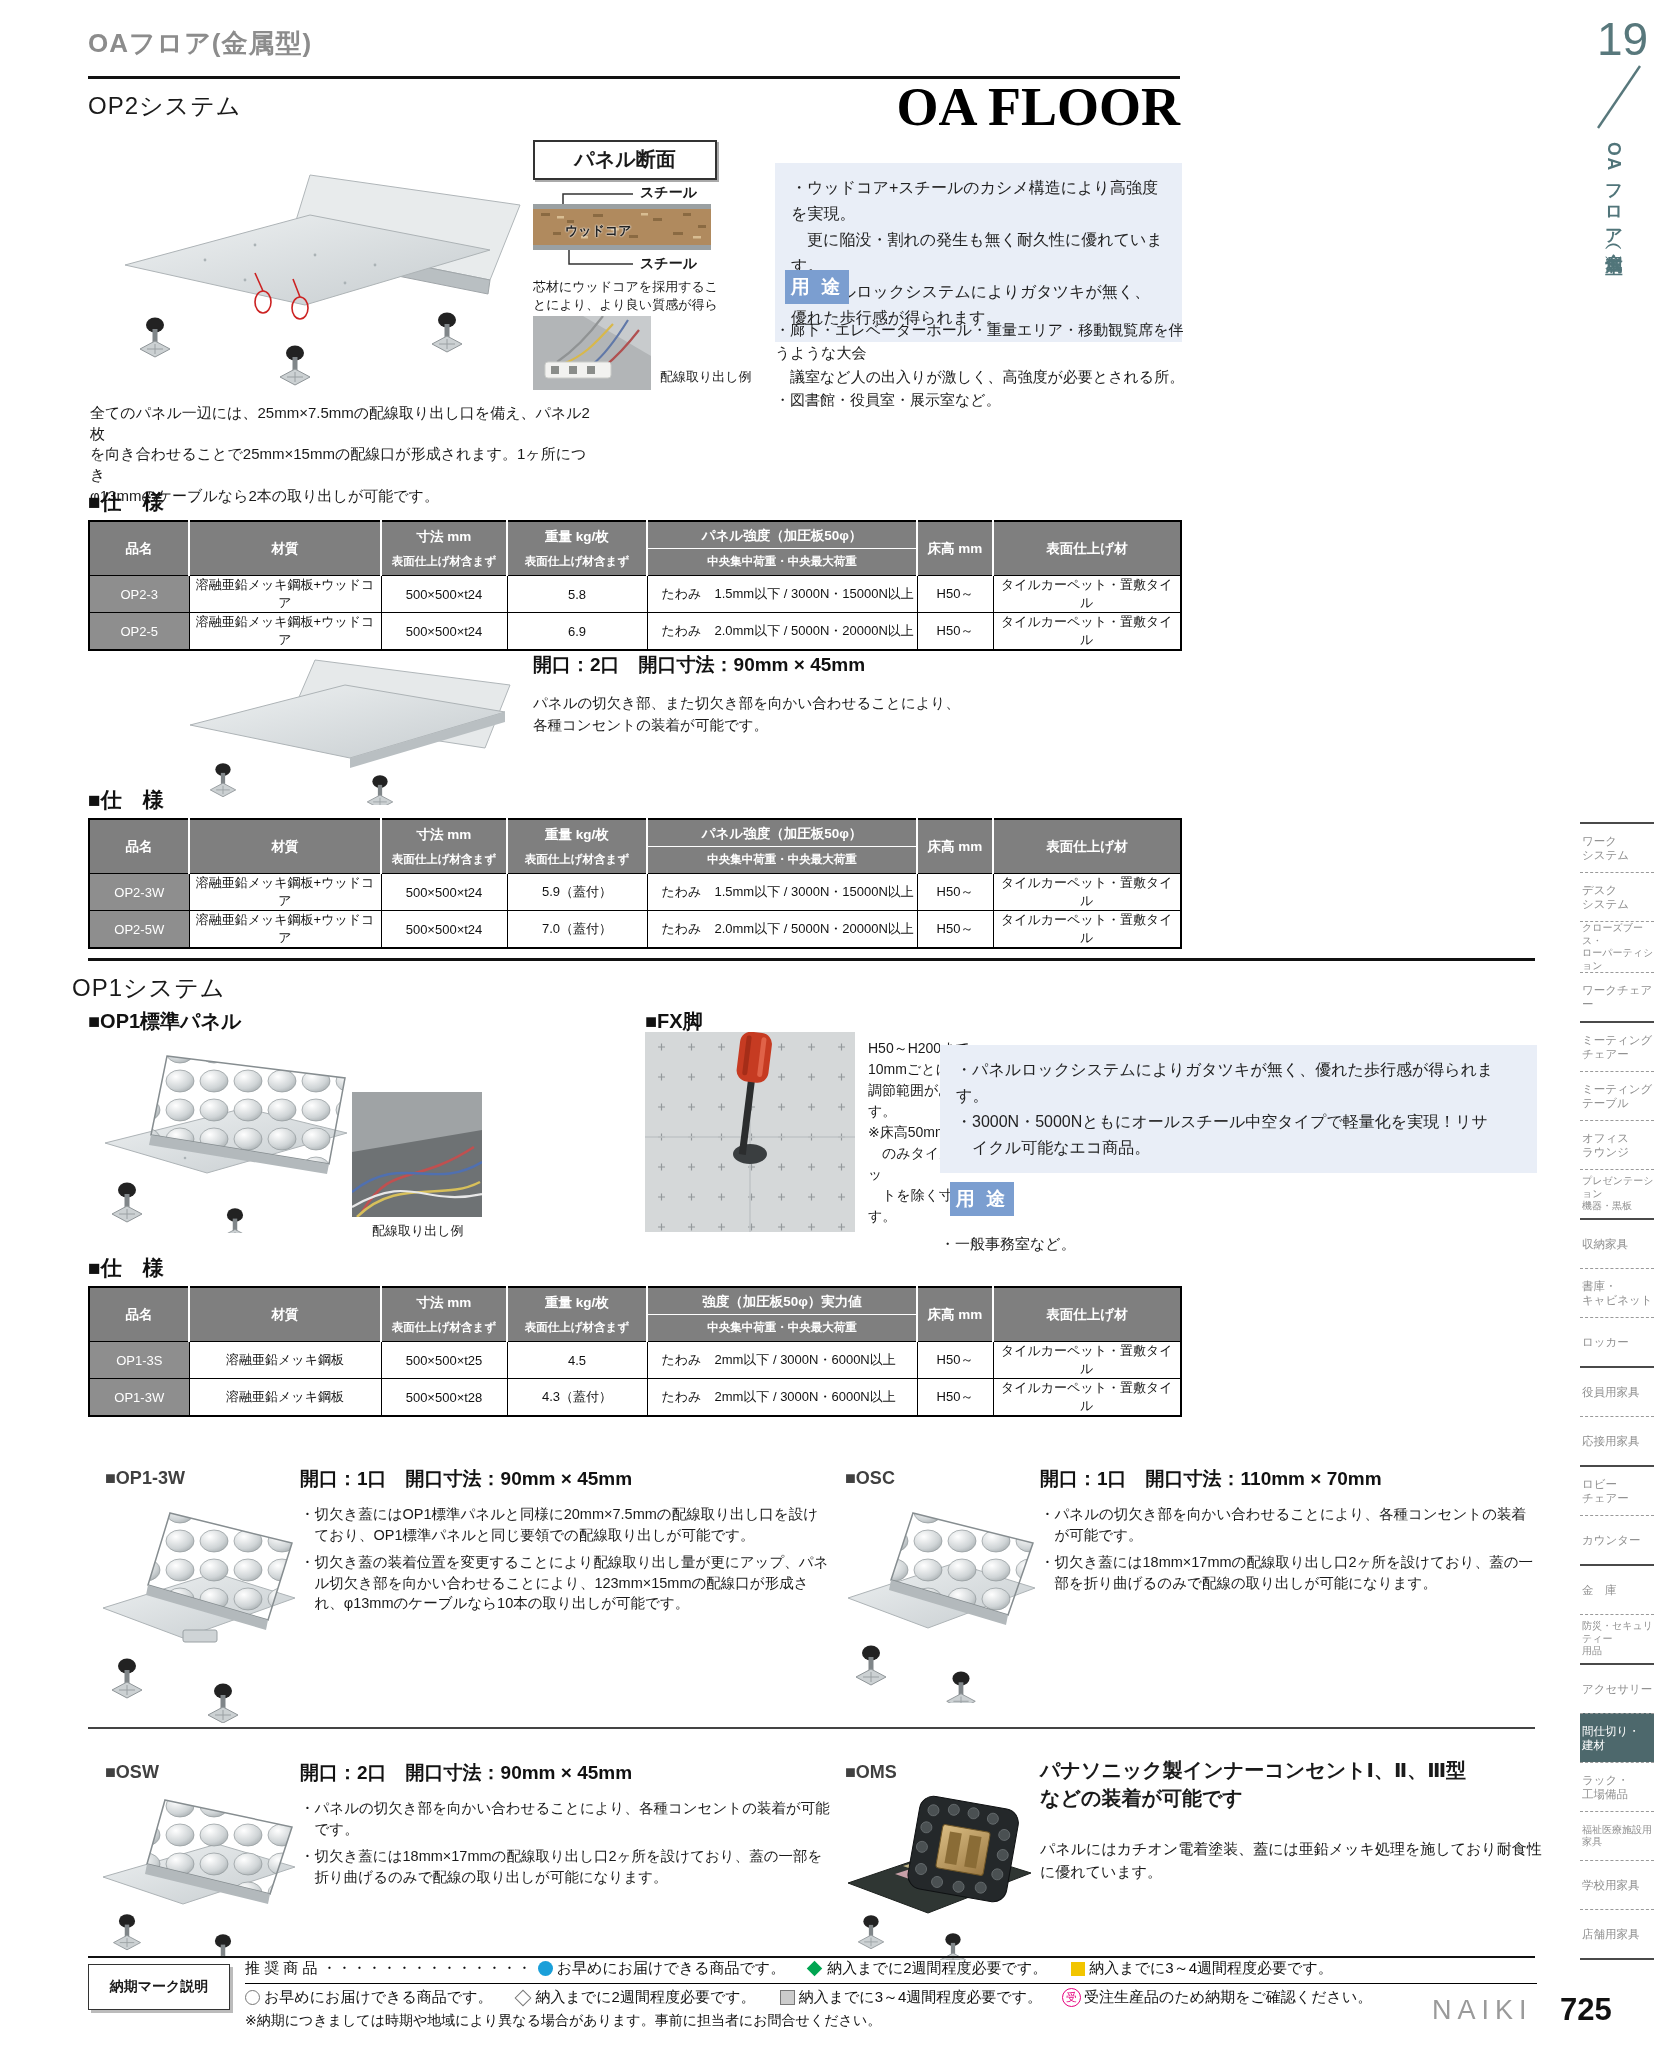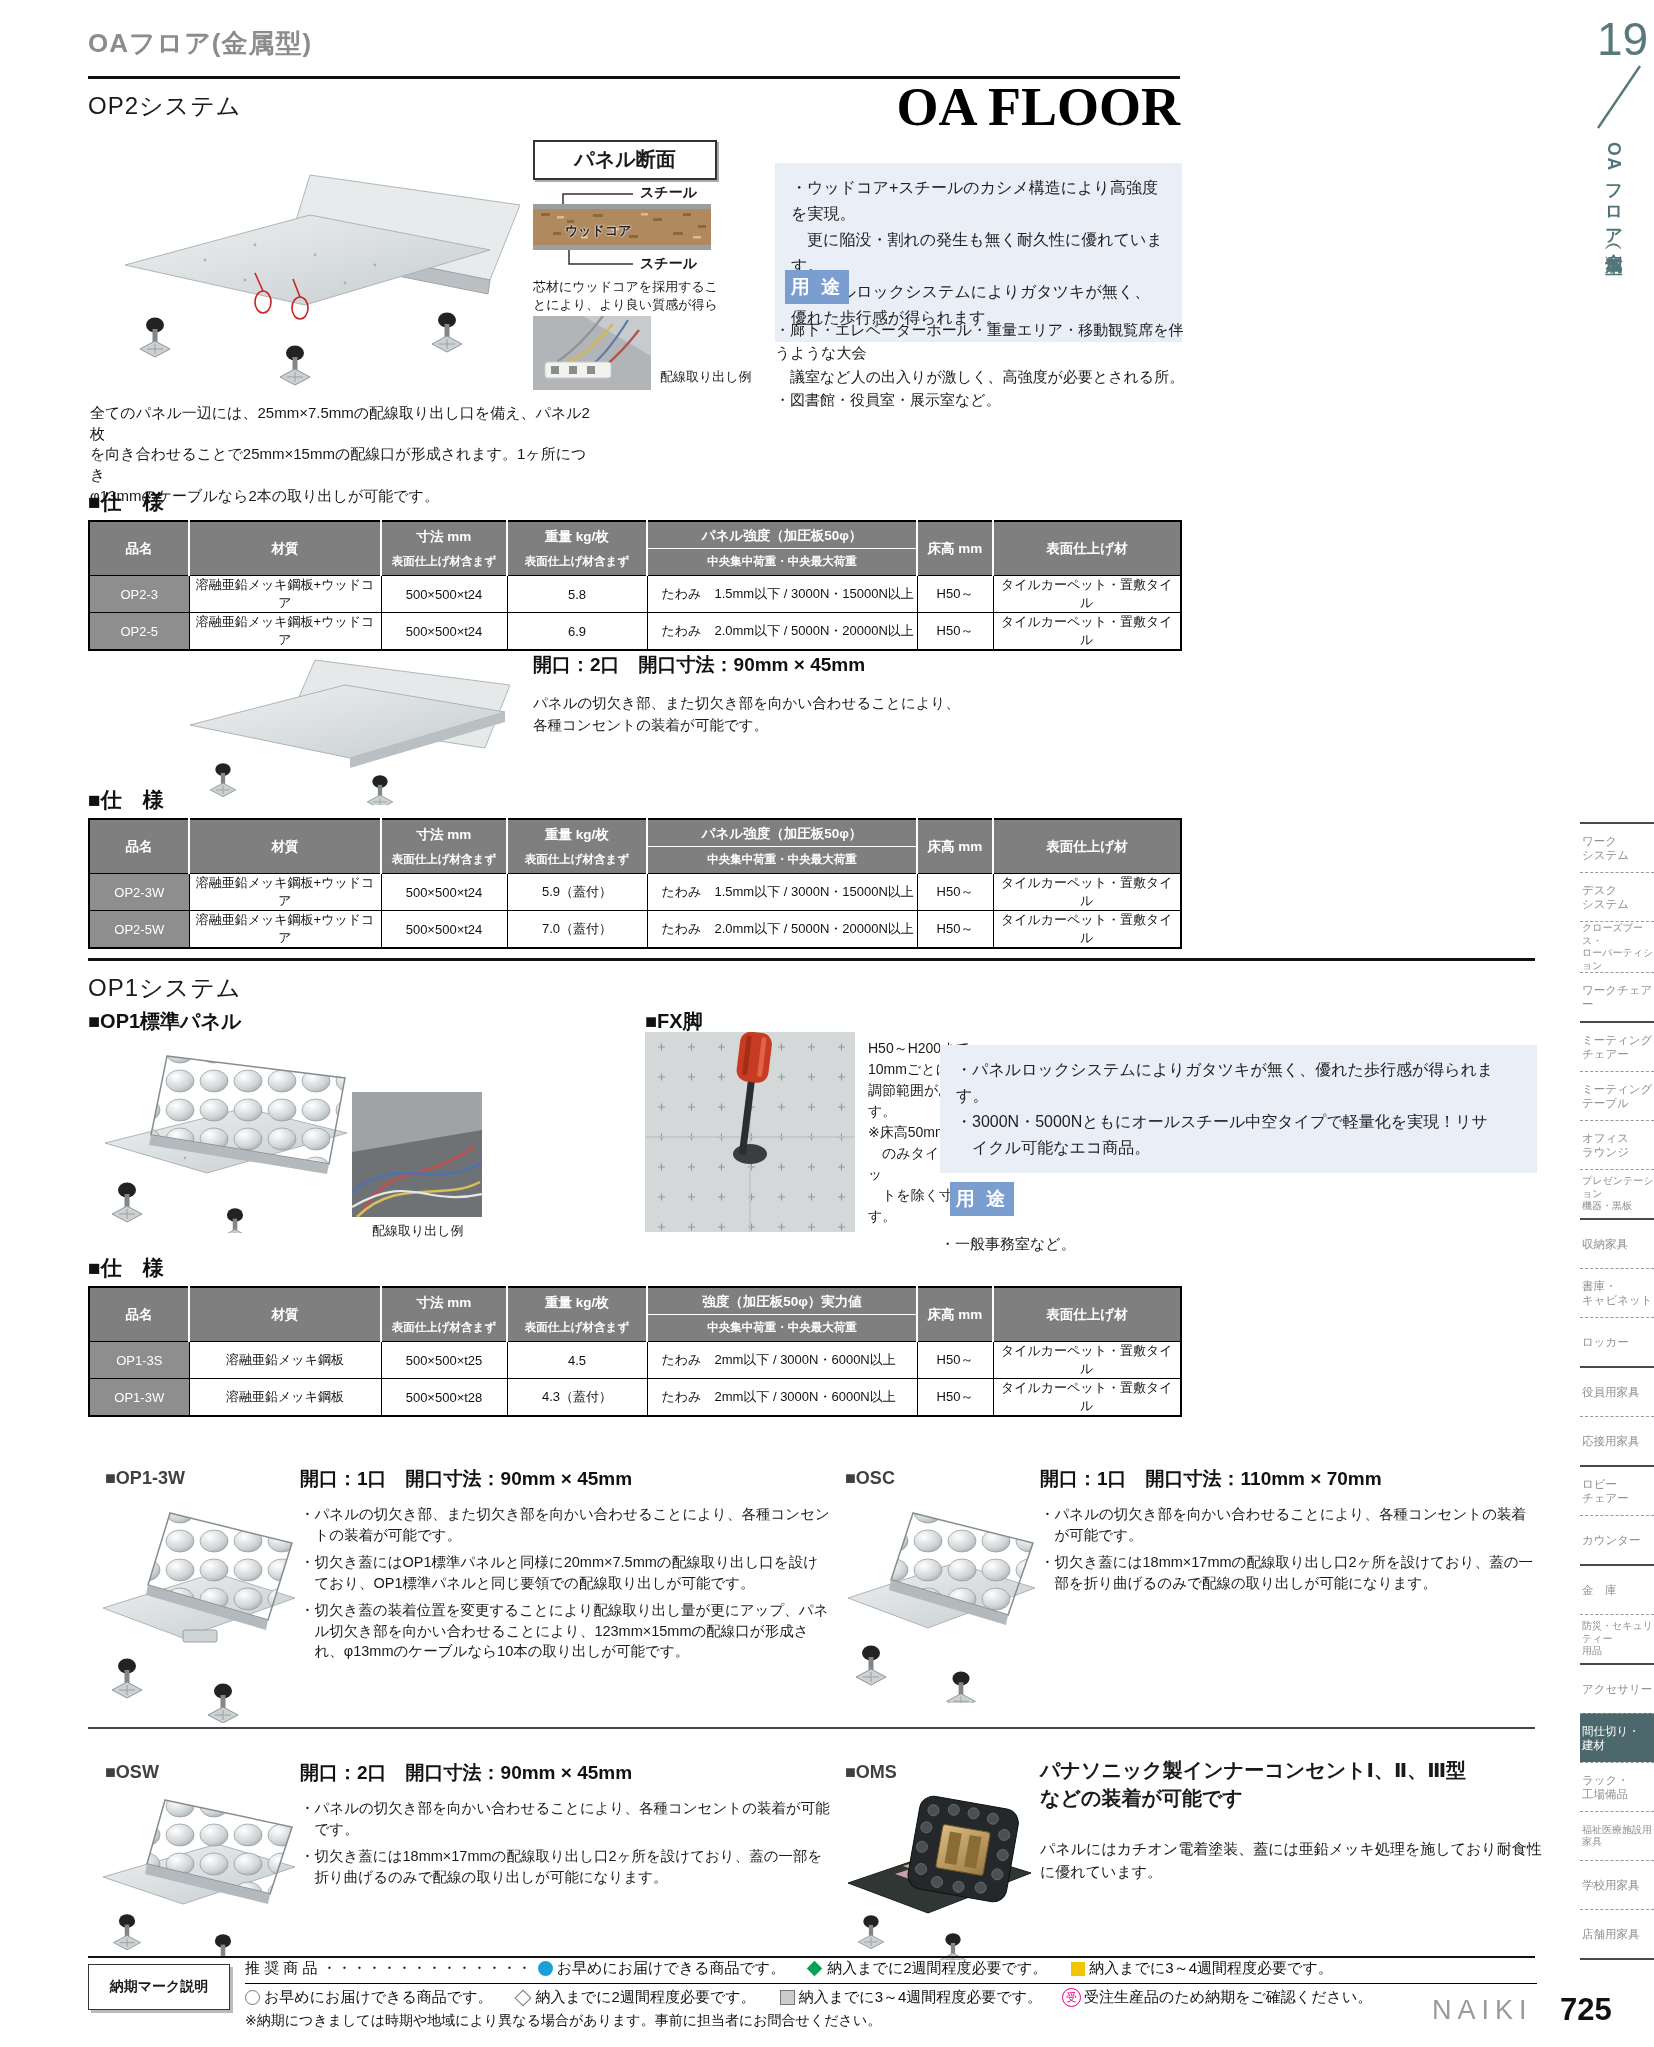--- a/index.html
+++ b/index.html
@@ -291,21 +291,21 @@
           <td>500×500×t24</td>
           <td>7.0（蓋付）</td>
           <td class="st">たわみ　2.0mm以下 / 5000N・20000N以上</td>
           <td>H50～</td>
           <td>タイルカーペット・置敷タイル</td>
         </tr>
     </tbody>
   </table>
 
   <div class="abs rule" style="left:88px;top:958px;width:1447px;height:3px;"></div>
-  <div class="abs sys-title" style="left:88px;top:972px;">OP1システム</div>
+  <div class="abs sys-title" style="left:72px;top:972px;">OP1システム</div>
   <div class="abs sub-label" style="left:88px;top:1008px;">■OP1標準パネル</div>
   <div class="abs sub-label" style="left:645px;top:1008px;">■FX脚</div>
 
   <svg class="abs" style="left:95px;top:1038px;" width="260" height="195" viewBox="0 0 260 195">
     <polygon points="10,105 150,70 252,95 112,135" fill="url(#gMetal)" stroke="#adb3b6"></polygon>
     <g fill="#aab2b5">
         <circle cx="70" cy="105" r="1.3"></circle>
         <circle cx="110" cy="95" r="1.3"></circle>
         <circle cx="150" cy="105" r="1.3"></circle>
         <circle cx="90" cy="120" r="1.3"></circle>
@@ -408,21 +408,20 @@
   <svg class="abs" style="left:95px;top:1498px;" width="205" height="225" viewBox="0 0 205 225">
     <polygon points="8,110 120,75 200,100 88,140" fill="url(#gMetal)" stroke="#adb3b6"></polygon>
     <polygon points="75,15 197,45 173,122 53,87" fill="url(#patBumps)" stroke="#868d90" stroke-width="1.5"></polygon>
     <polygon points="53,87 173,122 171,132 51,97" fill="#b3b9bc"></polygon>
     <rect x="88" y="132" width="34" height="12" rx="2" fill="#cfd4d6" stroke="#9aa1a4"></rect>
     <use href="#foot" transform="translate(32,178)"></use>
     <use href="#foot" transform="translate(128,203)"></use>
   </svg>
   <div class="abs open-head" style="left:300px;top:1466px;">開口：1口　開口寸法：90mm × 45mm</div>
   <div class="abs" style="left:300px;top:1504px;width:530px;">
-    <div class="bul">・パネルの切欠き部、また切欠き部を向かい合わせることにより、各種コンセントの装着が可能です。</div>
     <div class="bul">・切欠き蓋にはOP1標準パネルと同様に20mm×7.5mmの配線取り出し口を設けており、OP1標準パネルと同じ要領での配線取り出しが可能です。</div>
     <div class="bul">・切欠き蓋の装着位置を変更することにより配線取り出し量が更にアップ、パネル切欠き部を向かい合わせることにより、123mm×15mmの配線口が形成され、φ13mmのケーブルなら10本の取り出しが可能です。</div>
   </div>
 
   <div class="abs v-code" style="left:845px;top:1468px;">■OSC</div>
   <svg class="abs" style="left:843px;top:1498px;" width="195" height="205" viewBox="0 0 195 205">
     <polygon points="5,100 112,65 192,90 85,130" fill="url(#gMetal)" stroke="#adb3b6"></polygon>
     <polygon points="70,15 190,45 165,117 48,82" fill="url(#patBumps)" stroke="#868d90" stroke-width="1.5"></polygon>
     <polygon points="48,82 165,117 163,127 46,92" fill="#b3b9bc"></polygon>
     <use href="#foot" transform="translate(28,165)"></use>

